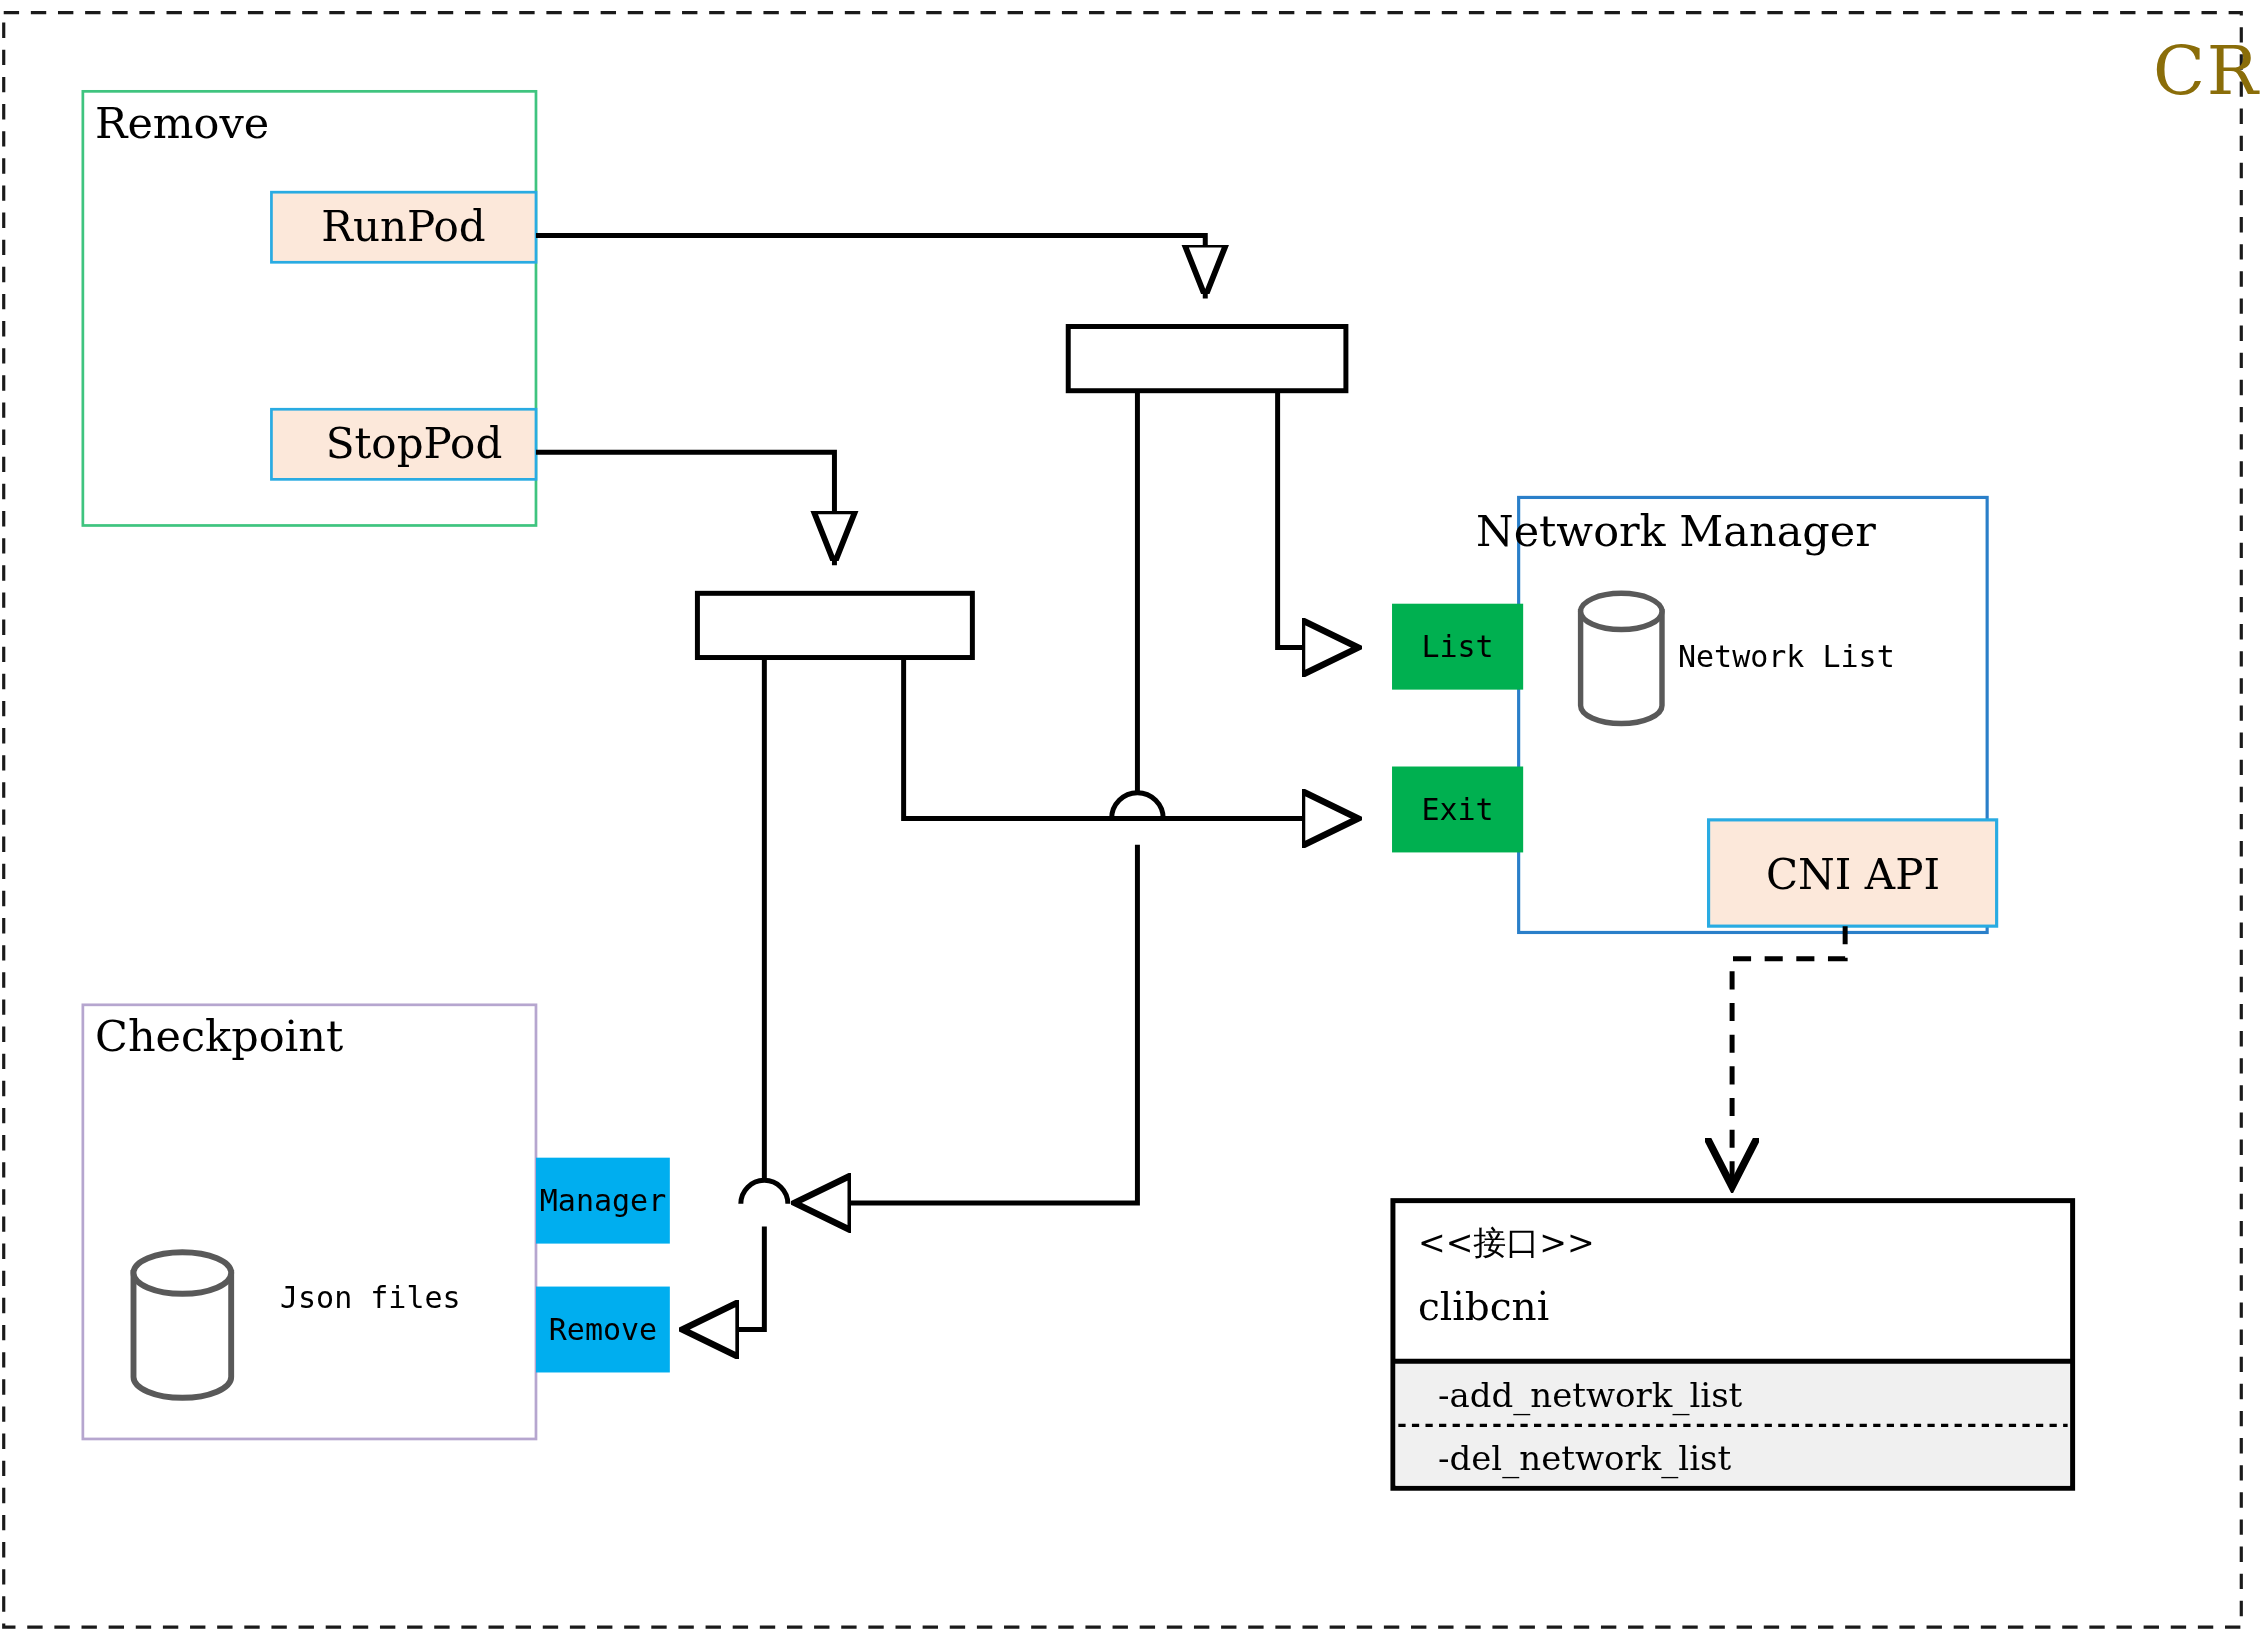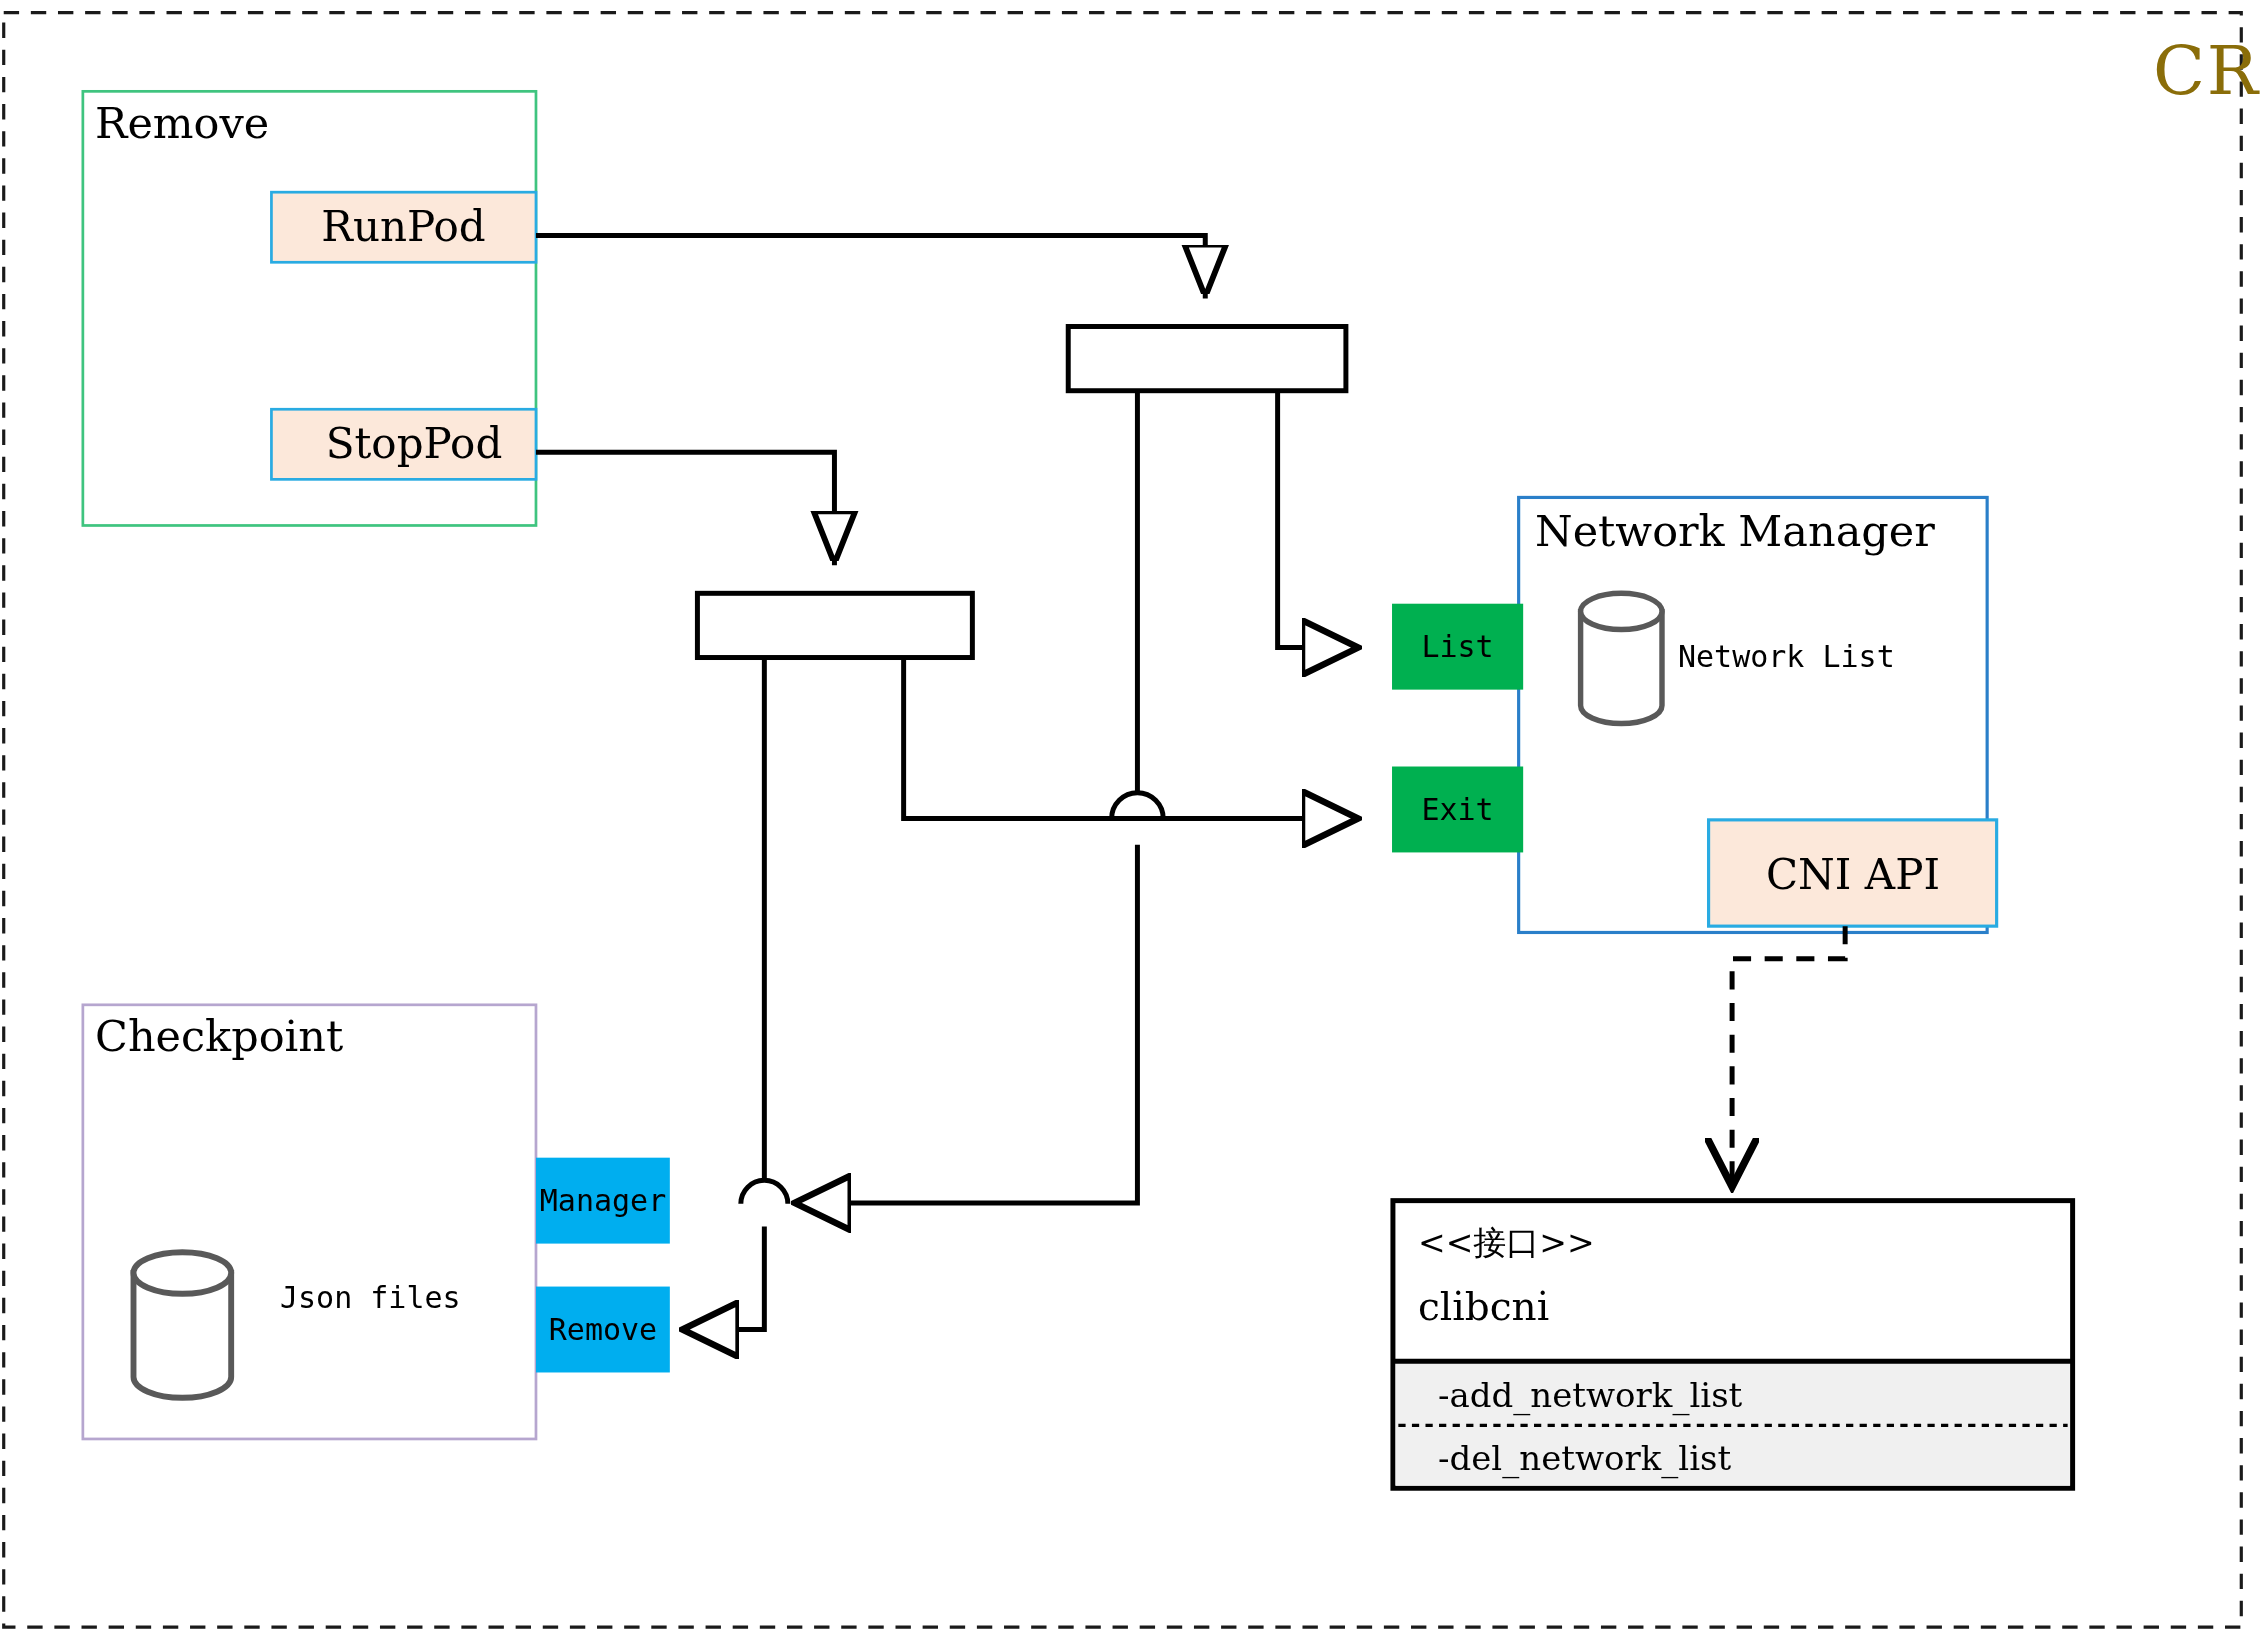--- a/index.html
+++ b/index.html
@@ -112,21 +112,21 @@
     </g>
 
   </svg>
 
   <div class="lbl ttl-cri" style="left:2153px;top:37px;">CRI</div>
 
   <div class="lbl grp-title" style="left:95px;top:102px;">Remove</div>
 
   <div class="lbl grp-title" style="left:95px;top:1015px;">Checkpoint</div>
 
-  <div class="lbl grp-title" style="left:1535px;top:510px;">Network Manager</div>
+  <div class="lbl grp-title" style="left:1476px;top:510px;">Network Manager</div>
 
   <div class="lbl node-lbl center" style="left:271px;top:206px;width:265px;">RunPod</div>
 
   <div class="lbl node-lbl center" style="left:271px;top:423px;width:286px;">StopPod</div>
 
   <div class="lbl mono-lbl" style="left:280px;top:1283px;">Json files</div>
 
   <div class="lbl mono-lbl center" style="left:536px;top:1186px;width:134px;">Manager</div>
 
   <div class="lbl mono-lbl center" style="left:536px;top:1315px;width:134px;">Remove</div>

